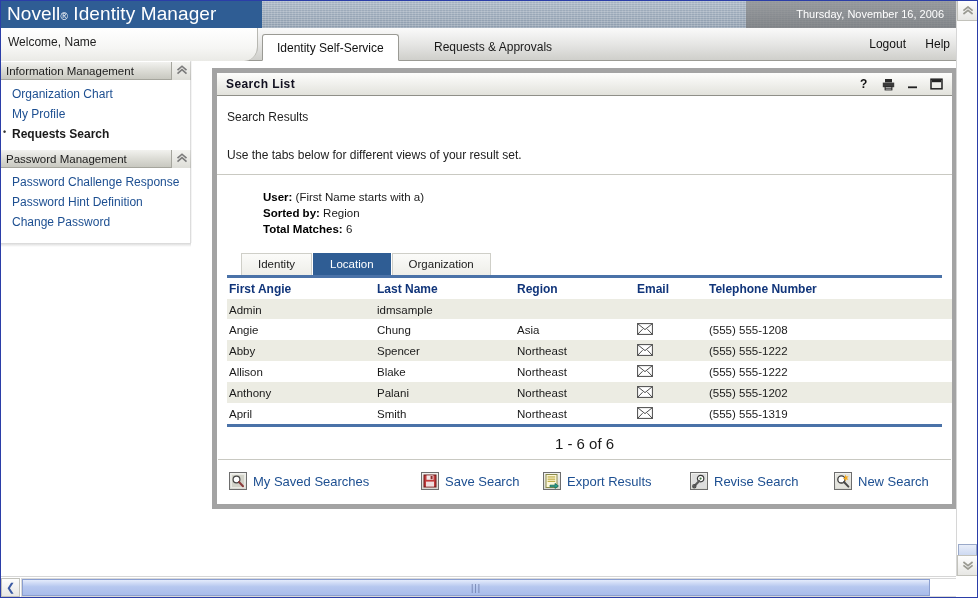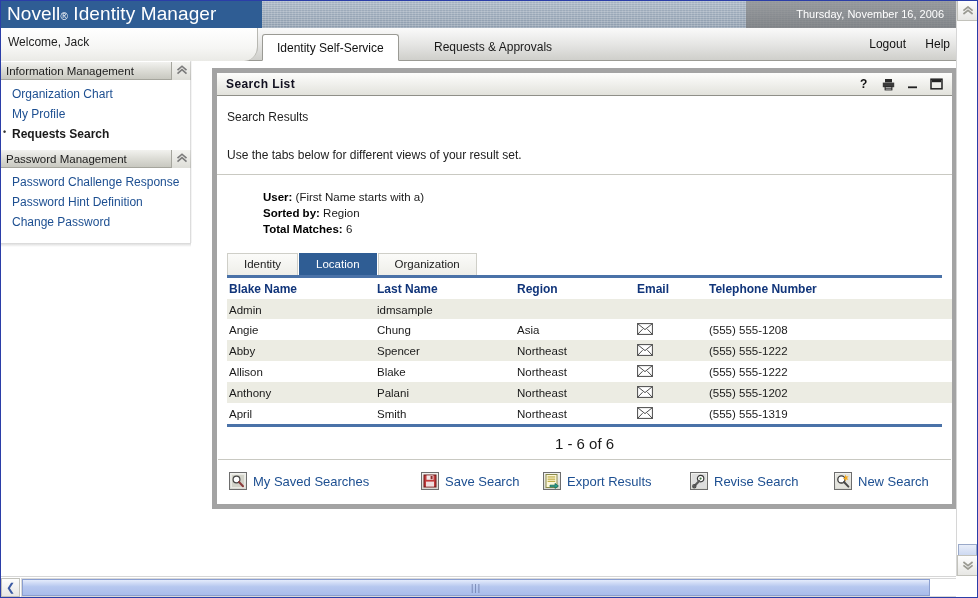--- a/index.html
+++ b/index.html
@@ -246,21 +246,21 @@
     padding: 14px 0 4px 10px;
     font-size: 11.5px;
     color: #1a1a1a;
     line-height: 16px;
   }
   .summary b { color: #000000; padding-left: 36px; }
 
   
   .result-tabs {
     position: relative;
-    margin: 12px 0 0 10px;
+    margin: 12px 0 0 24px;
     height: 22px;
   }
   .rtab {
     position: relative;
     display: inline-block;
     height: 22px;
     line-height: 21px;
     padding: 0 16px;
     font-size: 11.5px;
     color: #1a1a1a;
@@ -450,21 +450,21 @@
       <div class="banner-date-bg"></div>
       <div class="banner-left">
         <span>Novell</span><span class="reg">®</span>
         <span>Identity Manager</span>
       </div>
       <div class="banner-date">Thursday, November 16, 2006</div>
     </div>
 
     <div class="topbar">
       <div class="welcome-plate"></div>
-      <div class="welcome-text">Welcome, Jack</div>
+      <div class="welcome-text">Welcome, Name</div>
 
       <div class="main-tabs">
         <div class="main-tab active" style="left:0px;">Identity Self-Service</div>
         <div class="main-tab inactive" style="left:158px;">Requests &amp; Approvals</div>
       </div>
 
       <div class="topbar-right">
         <span>Logout</span>
         <span>Help</span>
       </div>
@@ -559,21 +559,21 @@
       </div>
 
       <div class="result-tabs">
         <div class="rtab">Identity</div><div class="rtab active">Location</div><div class="rtab">Organization</div>
       </div>
       <div class="rtab-rule"></div>
 
       <table class="restable">
         <thead>
           <tr>
-            <th class="col-first">Blake Name</th>
+            <th class="col-first">First Angie</th>
             <th class="col-last">Last Name</th>
             <th class="col-region">Region</th>
             <th class="col-email">Email</th>
             <th class="col-phone">Telephone Number</th>
           </tr>
         </thead>
         <tbody>
           <tr class="odd">
             <td>Admin</td>
             <td>idmsample</td>

